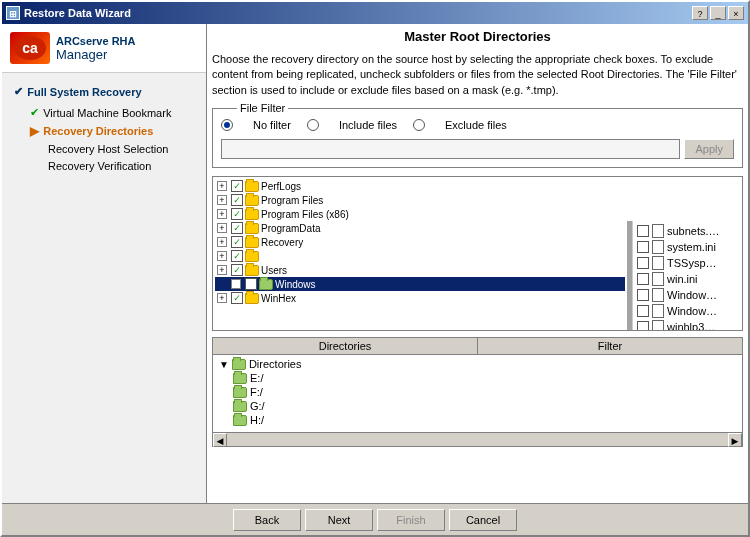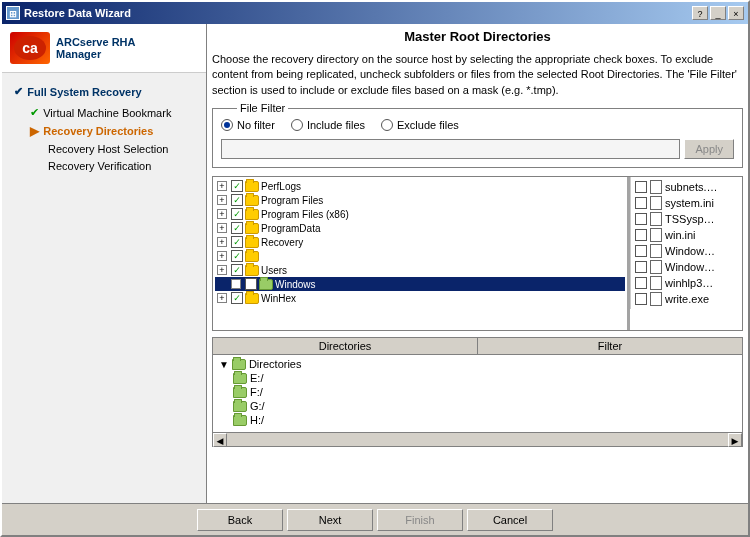--- a/index.html
+++ b/index.html
@@ -30,21 +30,21 @@
 
     
     .right-panel { flex: 1; display: flex; flex-direction: column; background: white; padding: 5px; overflow: hidden; }
     .panel-title { text-align: center; font-size: 13px; font-weight: bold; margin-bottom: 8px; }
     .panel-desc { font-size: 11px; line-height: 1.4; margin-bottom: 10px; color: #000; }
 
     
     .group-box { border: 1px solid #808080; margin-bottom: 8px; padding: 4px 8px 8px; position: relative; }
     .group-box-title { position: absolute; top: -7px; left: 24px; background: white; padding: 0 3px; font-size: 11px; font-weight: normal; }
     .filter-row { display: flex; align-items: center; gap: 16px; margin-top: 6px; }
-    .filter-option { display: flex; align-items: center; gap: 4px; }
+    .filter-option { display: flex; align-items: center; gap: 20px; }
     .radio-btn { width: 12px; height: 12px; border-radius: 50%; border: 1px solid #555; background: white; display: inline-flex; align-items: center; justify-content: center; flex-shrink: 0; }
     .radio-btn.selected::after { content: ''; width: 6px; height: 6px; border-radius: 50%; background: #003399; display: block; }
     .filter-input-row { display: flex; align-items: center; gap: 4px; margin-top: 8px; }
     .filter-text-input { flex: 1; height: 20px; border: 1px solid #808080; background: #f5f5f5; font-size: 11px; padding: 0 4px; }
     .apply-btn { height: 20px; padding: 0 10px; background: #d4d0c8; border: 1px solid; border-color: #fff #808080 #808080 #fff; font-size: 11px; cursor: pointer; color: #888; }
 
     
     .tree-area { border: 1px solid #808080; flex: 1; display: flex; overflow: hidden; margin-bottom: 6px; min-height: 0; }
     .tree-main { flex: 1; overflow-y: scroll; overflow-x: hidden; padding: 2px; }
     .tree-side { width: 100px; border-left: 1px solid #ccc; overflow-y: scroll; overflow-x: hidden; padding: 2px; flex-shrink: 0; }
@@ -71,21 +71,21 @@
     .table-body { flex: 1; overflow-y: auto; overflow-x: auto; }
     .dir-tree { padding: 2px 4px; }
     .dir-item { display: flex; align-items: center; gap: 3px; padding: 1px 2px; }
     .dir-item .folder-sm { background: #99cc66; }
     .hscroll-bar { height: 14px; background: #d4d0c8; border-top: 1px solid #808080; display: flex; align-items: center; flex-shrink: 0; }
     .hscroll-arrow { width: 14px; height: 14px; background: #d4d0c8; border: 1px solid; border-color: #fff #808080 #808080 #fff; font-size: 9px; text-align: center; line-height: 14px; cursor: pointer; flex-shrink: 0; }
     .hscroll-track { flex: 1; height: 8px; background: #d4d0c8; }
 
     
     .bottom-bar { height: 32px; background: #d4d0c8; border-top: 1px solid #808080; display: flex; align-items: center; justify-content: center; gap: 4px; flex-shrink: 0; }
-    .nav-btn { width: 86px; height: 22px; background: #d4d0c8; border: 1px solid; border-color: #fff #808080 #808080 #fff; font-size: 11px; cursor: pointer; }
+    .nav-btn { width: 68px; height: 22px; background: #d4d0c8; border: 1px solid; border-color: #fff #808080 #808080 #fff; font-size: 11px; cursor: pointer; }
     .nav-btn.disabled { color: #888; }
 
     
     ::-webkit-scrollbar { width: 14px; height: 14px; }
     ::-webkit-scrollbar-track { background: #d4d0c8; }
     ::-webkit-scrollbar-thumb { background: #c0c0c0; border: 1px solid; border-color: #fff #808080 #808080 #fff; }
     ::-webkit-scrollbar-button { background: #d4d0c8; border: 1px solid; border-color: #fff #808080 #808080 #fff; width: 14px; height: 14px; display: block; }
   </style>
 </head>
 <body>
@@ -109,21 +109,21 @@
     <div class="left-panel">
       <div class="logo-area">
         <div class="logo-ca">
           <svg width="36" height="28" viewBox="0 0 36 28">
             <ellipse cx="18" cy="14" rx="16" ry="12" fill="#cc2200"></ellipse>
             <text x="18" y="19" text-anchor="middle" fill="white" font-size="14" font-weight="bold">ca</text>
           </svg>
         </div>
         <div>
           <div class="arcserve" style="font-size:11px;font-weight:bold;color:#003366;">ARCserve RHA</div>
-          <div style="font-size:11px;font-weight:bold;color:#003366;">Manager</div>
+          <div style="font-size:13px;font-weight:normal;color:#003366;">Manager</div>
         </div>
       </div>
 
       <div class="nav-area">
         <div class="full-system">
           <span class="nav-check">✔</span>
           <span>Full System Recovery</span>
         </div>
         <div class="sub-items">
           <div class="sub-item">
@@ -224,21 +224,21 @@
             <span class="item-label">Windows</span>
           </div>
           <div class="tree-item">
             <span class="expand-btn">+</span>
             <div class="checkbox checked"></div>
             <span class="folder-icon"></span>
             <span class="item-label">WinHex</span>
           </div>
         </div>
 
-        <div style="display:flex;flex-direction:column;width:115px;border-left:3px solid #a3a3a3;flex-shrink:0;">
+        <div style="display:flex;flex-direction:column;width:115px;border-left:5px solid #a3a3a3;flex-shrink:0;margin-top:44px;">
           <div class="tree-side">
             <div class="side-item">
               <div class="side-checkbox"></div>
               <span class="file-icon"></span>
               <span>subnets.…</span>
             </div>
             <div class="side-item">
               <div class="side-checkbox"></div>
               <span class="file-icon"></span>
               <span>system.ini</span>

